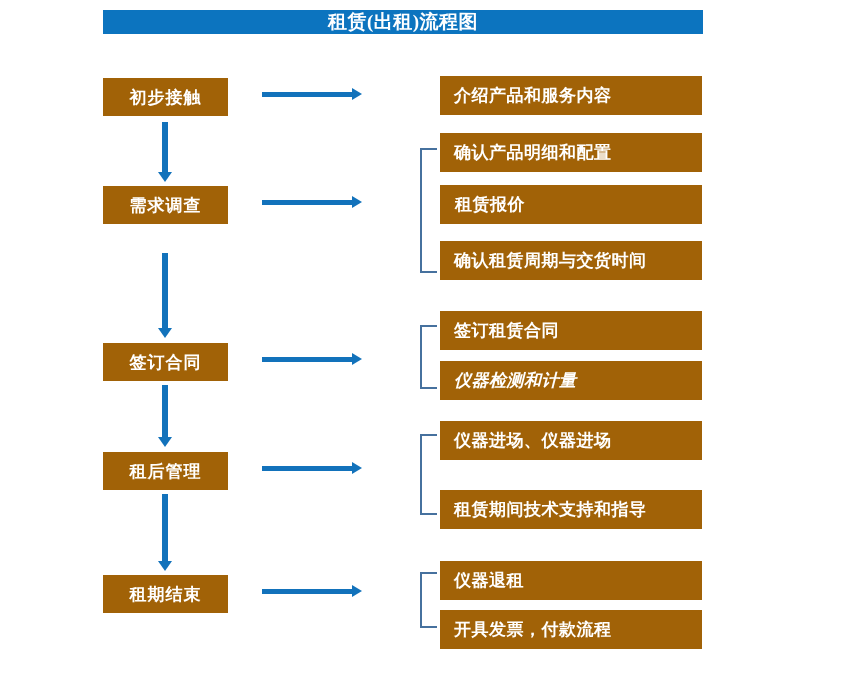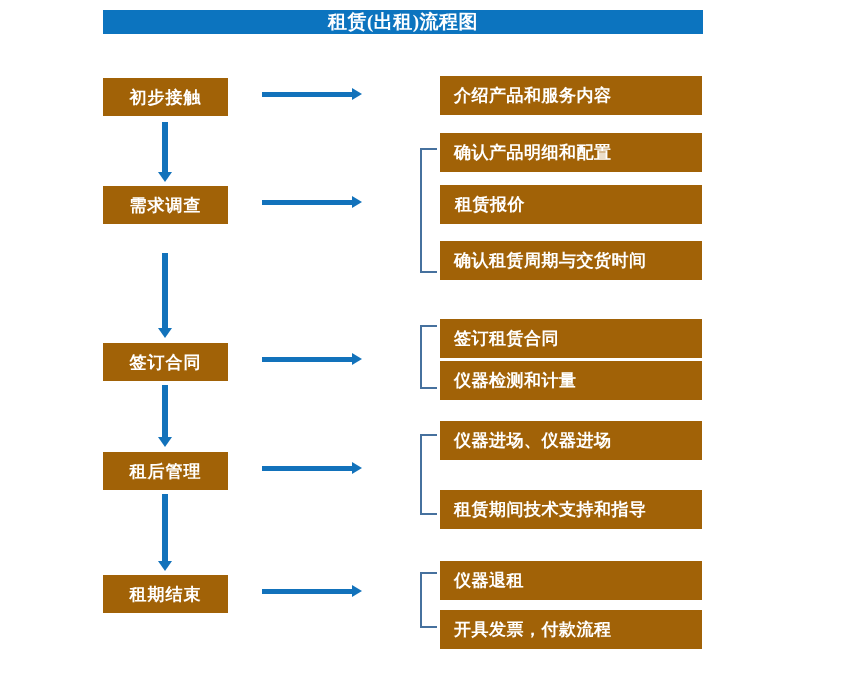--- a/index.html
+++ b/index.html
@@ -193,23 +193,23 @@
   <div class="bracket" style="left:420px; top:572px; height:56px;"></div>
 
   <div class="box detail-box" style="top:76px;">介绍产品和服务内容</div>
 
   <div class="box detail-box" style="top:133px;">确认产品明细和配置</div>
 
   <div class="box detail-box" style="top:185px;padding-left:15px;">租赁报价</div>
 
   <div class="box detail-box" style="top:241px;">确认租赁周期与交货时间</div>
 
-  <div class="box detail-box" style="top:311px;margin-top:8px;">签订租赁合同</div>
-
-  <div class="box detail-box" style="top:361px;">仪器检测和计量</div>
+  <div class="box detail-box" style="top:311px;">签订租赁合同</div>
+
+  <div class="box detail-box" style="top:361px;font-style:italic;">仪器检测和计量</div>
 
   <div class="box detail-box" style="top:421px;">仪器进场、仪器进场</div>
 
   <div class="box detail-box" style="top:490px;">租赁期间技术支持和指导</div>
 
   <div class="box detail-box" style="top:561px;">仪器退租</div>
 
   <div class="box detail-box" style="top:610px;padding-left:14px;">开具发票，付款流程</div>
 
 </div>

